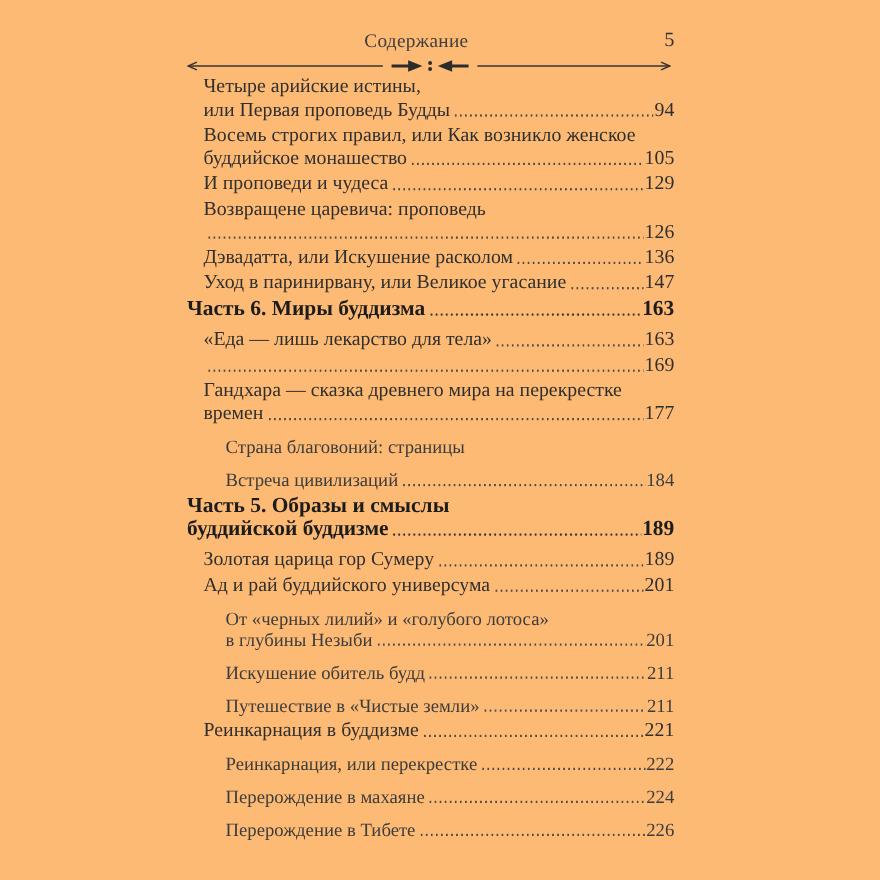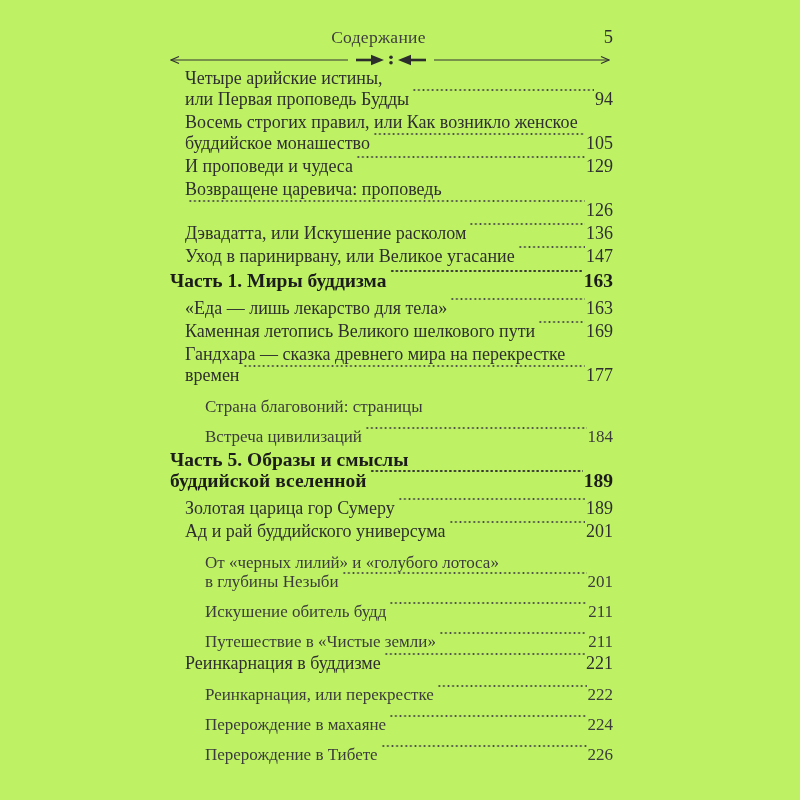--- a/index.html
+++ b/index.html
@@ -4,21 +4,21 @@
 <style>
   html, body {
     margin: 0;
     padding: 0;
     background: #fdfdfd;
   }
   .page {
     position: relative;
     width: 800px;
     height: 800px;
-    background: #bef264;
+    background: #fdba74;
     font-family: "Liberation Serif", "DejaVu Serif", serif;
     color: #2f2f2f;
     overflow: hidden;
   }
   .running-header {
     position: absolute;
     top: 27px;
     left: 170px;
     width: 443px;
     height: 24px;
@@ -72,20 +72,21 @@
     margin-left: 0;
     margin-top: 3px;
     margin-bottom: 7px;
     font-size: 19.5px;
     line-height: 21px;
     font-weight: 700;
     color: #1c1c1c;
   }
   .toc-line-last {
     display: flex;
+    align-items: flex-end;
   }
   .toc-text { white-space: nowrap; }
   .leader {
     flex: 1 1 auto;
     height: 2px;
     min-width: 12px;
     margin: 0 1px 4px 3px;
     background-image: radial-gradient(circle, #4a4a4a 0.9px, rgba(0,0,0,0) 1.15px);
     background-size: 4.6px 2px;
     background-repeat: repeat-x;
@@ -169,35 +170,34 @@
       </div>
       <div class="toc-entry level-item">
         <div class="toc-line toc-line-last">
           <span class="toc-text">Уход в паринирвану, или Великое угасание</span>
           <span class="leader"></span>
           <span class="toc-page">147</span>
         </div>
       </div>
       <div class="toc-entry level-part">
         <div class="toc-line toc-line-last">
-          <span class="toc-text">Часть 1. Миры буддизма</span>
+          <span class="toc-text">Часть 6. Миры буддизма</span>
           <span class="leader"></span>
           <span class="toc-page">163</span>
         </div>
       </div>
       <div class="toc-entry level-item">
         <div class="toc-line toc-line-last">
           <span class="toc-text">«Еда — лишь лекарство для тела»</span>
           <span class="leader"></span>
           <span class="toc-page">163</span>
         </div>
       </div>
       <div class="toc-entry level-item">
         <div class="toc-line toc-line-last">
-          <span class="toc-text">Каменная летопись Великого шелкового пути</span>
           <span class="leader"></span>
           <span class="toc-page">169</span>
         </div>
       </div>
       <div class="toc-entry level-item">
         <div class="toc-line">Гандхара — сказка древнего мира на перекрестке</div>
         <div class="toc-line toc-line-last">
           <span class="toc-text">времен</span>
           <span class="leader"></span>
           <span class="toc-page">177</span>
@@ -209,21 +209,21 @@
       <div class="toc-entry level-sub">
         <div class="toc-line toc-line-last">
           <span class="toc-text">Встреча цивилизаций</span>
           <span class="leader"></span>
           <span class="toc-page">184</span>
         </div>
       </div>
       <div class="toc-entry level-part">
         <div class="toc-line">Часть 5. Образы и смыслы</div>
         <div class="toc-line toc-line-last">
-          <span class="toc-text">буддийской вселенной</span>
+          <span class="toc-text">буддийской буддизме</span>
           <span class="leader"></span>
           <span class="toc-page">189</span>
         </div>
       </div>
       <div class="toc-entry level-item">
         <div class="toc-line toc-line-last">
           <span class="toc-text">Золотая царица гор Сумеру</span>
           <span class="leader"></span>
           <span class="toc-page">189</span>
         </div>

